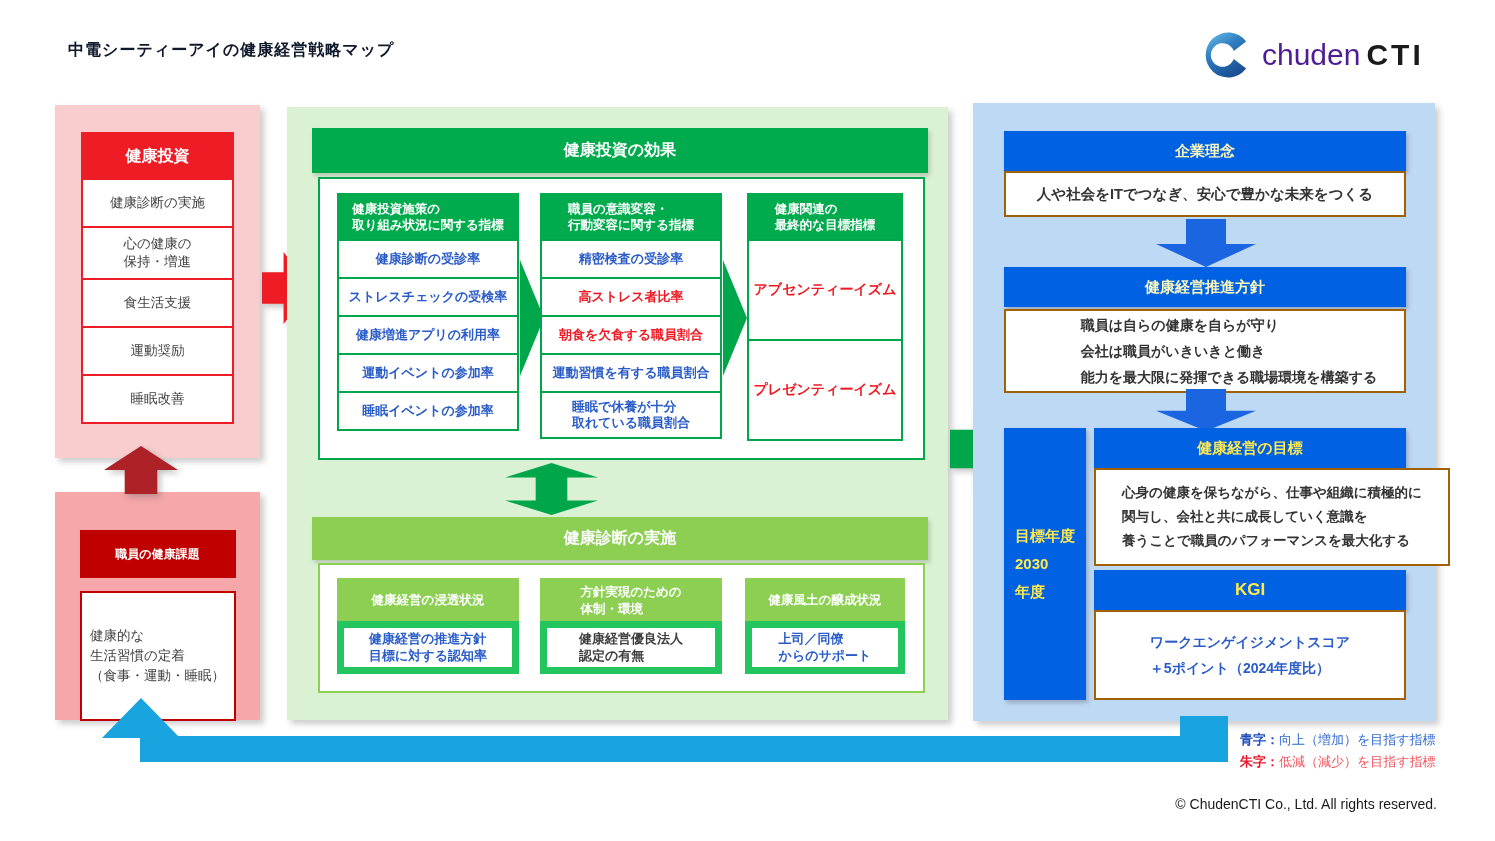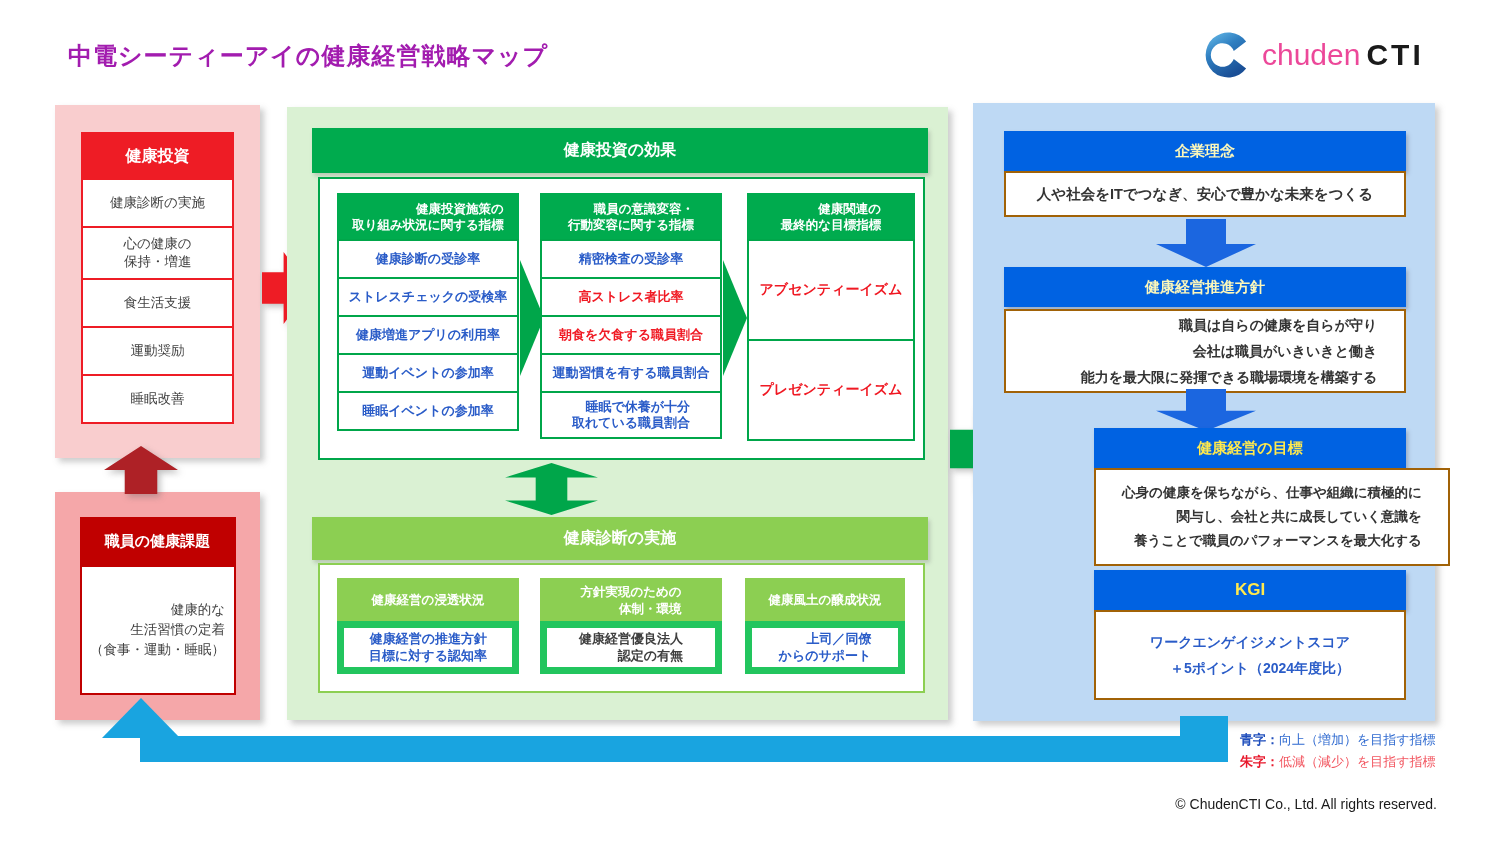--- a/index.html
+++ b/index.html
@@ -1,37 +1,37 @@
 <!DOCTYPE html>
 <html><head>
 <meta charset="utf-8">
 <style>
   * { margin:0; padding:0; box-sizing:border-box; }
   html,body { background:#fff; }
   body { font-family:"Liberation Sans","DejaVu Sans",sans-serif; color:#3f3f3f; }
   .stage { position:relative; width:1495px; height:841px; background:#fff; overflow:hidden; }
   .pre { white-space:pre-line; }
-  .ctr { display:flex; align-items:center; justify-content:center; text-align:right; }
-
-  .title { position:absolute; left:68px; top:40px; font-size:24px; font-weight:bold; color:#a21caf; letter-spacing:1px;text-align:center; }
+  .ctr { display:flex; align-items:center; justify-content:center; text-align:left; }
+
+  .title { position:absolute; left:68px; top:40px; font-size:16px; font-weight:bold; color:#0f172a; letter-spacing:1px;text-align:center; }
 
   .logo { position:absolute; left:1200px; top:28px; display:flex; align-items:center; }
   .logo svg { width:54px; height:54px; }
-  .logo-chuden { font-size:30px; color:#ec4899; margin-left:8px; font-weight:400; }
+  .logo-chuden { font-size:30px; color:#4c1d95; margin-left:8px; font-weight:400; }
   .logo-cti { font-size:30px; color:#1a1a1a; font-weight:bold; letter-spacing:3px; margin-left:6px; }
 
   .panel { position:absolute; box-shadow:4px 4px 6px rgba(110,110,110,.35); }
   .pink1 { left:55px; top:105px; width:205px; height:353px; background:#f9cdce; padding-top:27px; }
   .pink2 { left:55px; top:492px; width:205px; height:228px; background:#f5a7a9; padding-top:25px; }
   .greenp { left:287px; top:107px; width:661px; height:613px; background:#daf1d3; }
   .bluep  { left:973px; top:103px; width:462px; height:618px; background:#bed9f4; }
 
   .hdr { color:#fff; font-weight:bold; }
   .hdr-red { width:153px; height:48px; margin:0 auto; background:#ee1c25; font-size:16px; }
-  .hdr-dred { width:156px; height:48px; margin:0 auto; background:#c00000; font-size:15px; }
+  .hdr-dred { width:156px; height:48px; margin:13px auto; background:#c00000; font-size:12px; }
   .cell-red { width:153px; height:50px; margin:-2px auto 0; background:#fff; border:2px solid #ee1c25; font-size:13.5px; color:#3f3f3f; }
   .cell-red.tall { height:54px; }
   .body-dred { width:156px; height:130px; margin:0 auto; background:#fff; border:2px solid #c00000; font-size:13.5px; color:#3f3f3f; line-height:20px; }
 
   .gbar { position:absolute; left:25px; width:616px; height:45px; background:#00ab4e; color:#fff; font-weight:bold; font-size:16px; box-shadow:2px 3px 4px rgba(110,110,110,.3); }
   .gbar2 { top:410px; height:43px; background:#8ccf52; }
   .ginner { position:absolute; left:31px; width:607px; background:#fff; border:2px solid #00a64a; }
   .ginner2 { border-color:#8ccf52; }
   .gcol { position:absolute; }
   .gcol-hdr { background:#00ab4e; color:#fff; font-weight:bold; font-size:12.5px; line-height:1.3; height:48px; }
@@ -140,21 +140,21 @@
       <div class="gcell ctr t-up">精密検査の受診率</div>
       <div class="gcell ctr t-down">高ストレス者比率</div>
       <div class="gcell ctr t-down">朝食を欠食する職員割合</div>
       <div class="gcell ctr t-up">運動習慣を有する職員割合</div>
       <div class="gcell two ctr t-up pre">睡眠で休養が十分
 取れている職員割合</div>
     </div>
 
     <div class="chev" style="left:436px; top:153px;"></div>
 
-    <div class="gcol" style="left:460px; top:86px; width:168px;">
+    <div class="gcol" style="left:460px; top:86px; width:156px;">
       <div class="gcol-hdr ctr pre">健康関連の
 最終的な目標指標</div>
       <div class="gcell big ctr t-down">アブセンティーイズム</div>
       <div class="gcell big ctr t-down">プレゼンティーイズム</div>
     </div>
 
     <div class="arrow ar-dbl c-green" style="left:218px; top:356px; width:93px; height:52px;"></div>
 
     <div class="gbar gbar2 ctr">健康診断の実施</div>
     <div class="ginner ginner2" style="top:456px; height:130px;"></div>
@@ -187,20 +187,23 @@
 
     <div class="arrow ar-down c-blue" style="left:183px; top:116px; width:100px; height:48px;"></div>
 
     <div class="bhdr ctr" style="top:164px;">健康経営推進方針</div>
     <div class="bbody ctr pre" style="top:206px; height:84px;padding-left:48px;">職員は自らの健康を自らが守り
 会社は職員がいきいきと働き
 能力を最大限に発揮できる職場環境を構築する</div>
 
     <div class="arrow ar-down c-blue" style="left:183px; top:286px; width:100px; height:42px;"></div>
 
+    <div class="bhdr ctr pre yellow-strong" style="left:31px; top:325px; width:82px; height:272px; font-size:15px; line-height:28px;">目標年度
+2030
+年度</div>
 
     <div class="bhdr ctr yellow-strong" style="left:121px; top:325px; width:312px;">健康経営の目標</div>
     <div class="bbody ctr pre" style="left:121px; top:365px; width:356px; height:98px; font-size:13.5px; line-height:24px;">心身の健康を保ちながら、仕事や組織に積極的に
 関与し、会社と共に成長していく意識を
 養うことで職員のパフォーマンスを最大化する</div>
 
     <div class="bhdr ctr yellow-strong" style="left:121px; top:467px; width:312px; font-size:17px;">KGI</div>
     <div class="bbody kgi-body ctr pre" style="left:121px; top:507px; width:312px; height:90px; font-size:14px;">ワークエンゲイジメントスコア
 ＋5ポイント（2024年度比）</div>
   </div>

